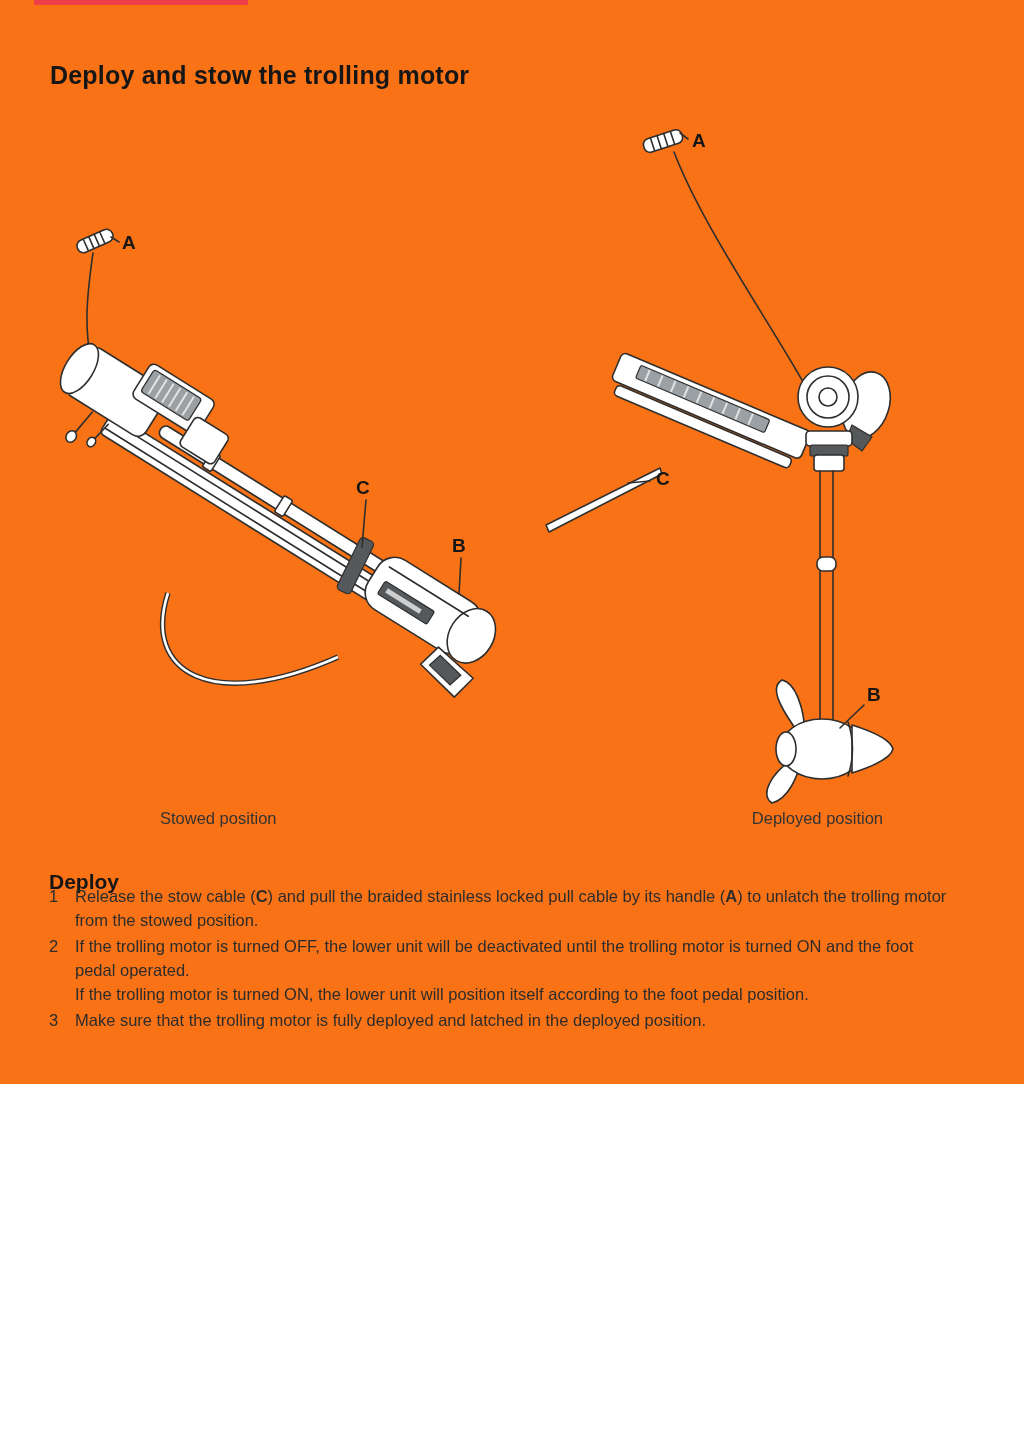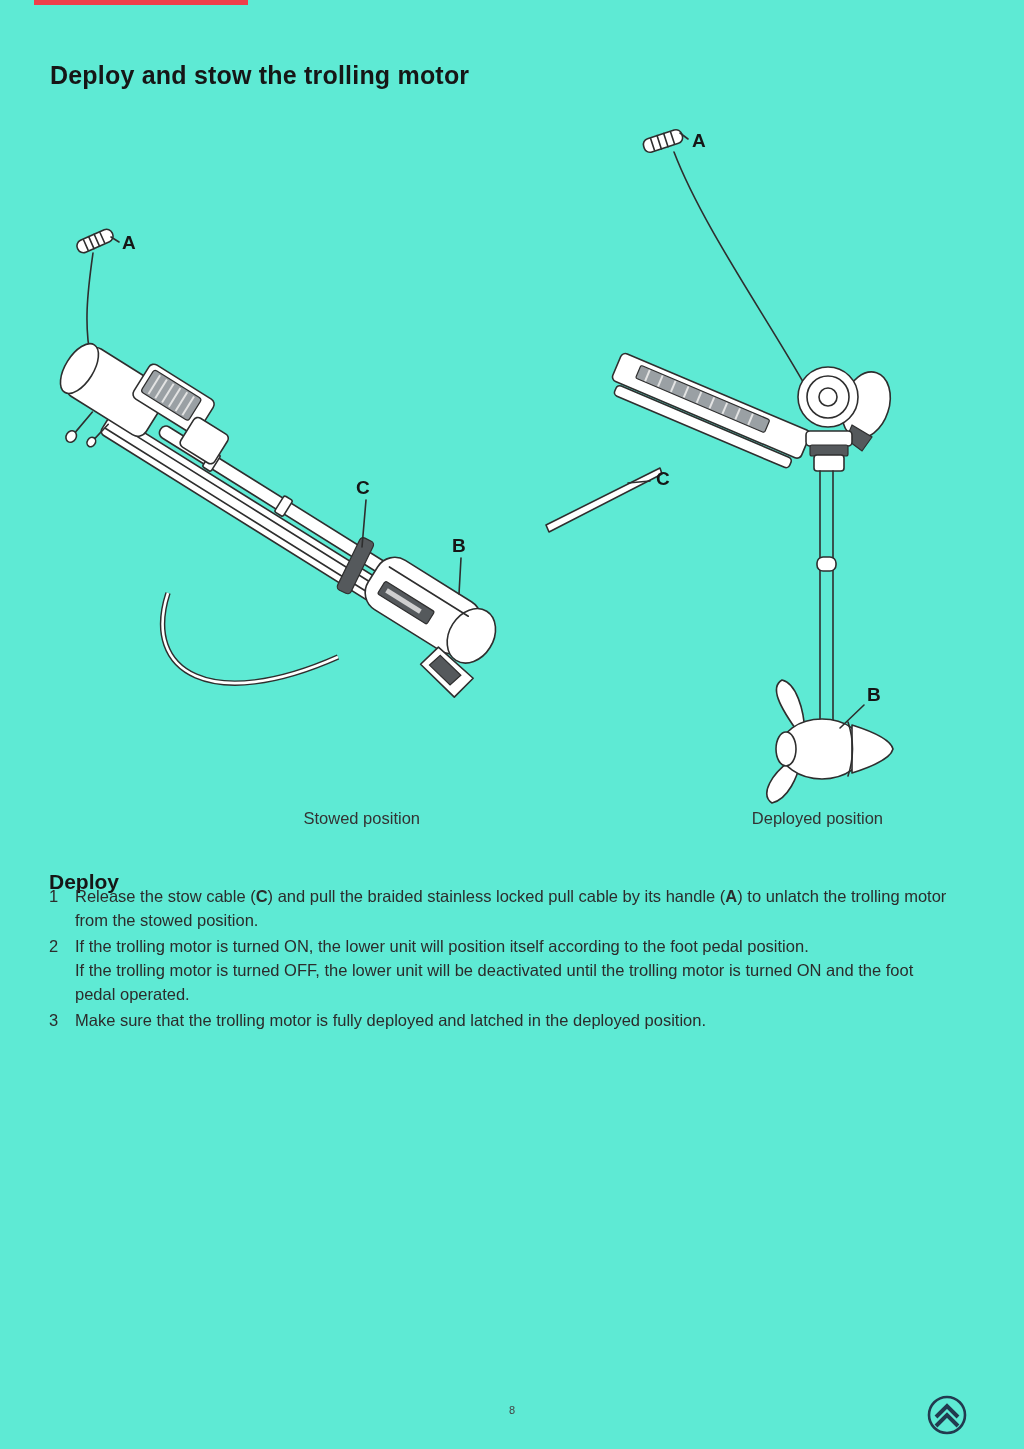--- a/index.html
+++ b/index.html
@@ -1,24 +1,24 @@
 <!DOCTYPE html>
 <html><head>
 <meta charset="utf-8">
 <style>
   html,body{margin:0;padding:0;background:#ffffff;}
   .page{
-    position:relative;width:1024px;height:1449px;background:#5eead4;
+    position:relative;width:1024px;height:1084px;background:#f97316;
     font-family:"Liberation Sans",sans-serif;color:#2e2e2e;overflow:hidden;
   }
   .top-edge{position:absolute;left:34px;top:0;width:214px;height:5px;background:#ef3f49;}
   .title{position:absolute;left:50px;top:44px;font-size:25px;font-weight:700;color:#161616;letter-spacing:.2px;}
   .figures-svg{position:absolute;left:0;top:95px;}
   .caption{position:absolute;top:809px;font-size:16.5px;color:#333;}
-  .caption-stowed{left:160px;width:260px;text-align:right;}
+  .caption-stowed{left:160px;width:260px;text-align:left;}
   .caption-deployed{left:623px;width:260px;text-align:right;}
   .deploy-heading{position:absolute;left:49px;top:853px;font-size:21px;font-weight:700;color:#161616;}
   .steps{position:absolute;left:49px;top:884px;width:905px;font-size:16.5px;line-height:24px;color:#2c2c2c;}
   .step{display:flex;margin-bottom:2px;}
   .step-num{width:26px;flex:none;}
   .step-body{flex:1;}
   .step-body b{font-weight:700;}
   .page-num{position:absolute;left:0;right:0;top:1404px;text-align:center;font-size:11px;color:#444;}
   .logo{position:absolute;left:925px;top:1393px;}
   
@@ -179,22 +179,22 @@
   <h2 class="deploy-heading">Deploy</h2>
 
   <div class="steps">
     <div class="step">
       <span class="step-num">1</span>
       <div class="step-body"><span>Release the stow cable (</span><b>C</b><span>) and pull the braided stainless locked pull cable by its handle (</span><b>A</b><span>) to unlatch the trolling motor from the stowed position.</span></div>
     </div>
     <div class="step">
       <span class="step-num">2</span>
       <div class="step-body">
+        <div>If the trolling motor is turned OFF, the lower unit will be deactivated until the trolling motor is turned ON and the foot pedal operated.</div>
         <div>If the trolling motor is turned ON, the lower unit will position itself according to the foot pedal position.</div>
-        <div>If the trolling motor is turned OFF, the lower unit will be deactivated until the trolling motor is turned ON and the foot pedal operated.</div>
       </div>
     </div>
     <div class="step">
       <span class="step-num">3</span>
       <div class="step-body">Make sure that the trolling motor is fully deployed and latched in the deployed position.</div>
     </div>
   </div>
 
   <div class="page-num">8</div>
 

